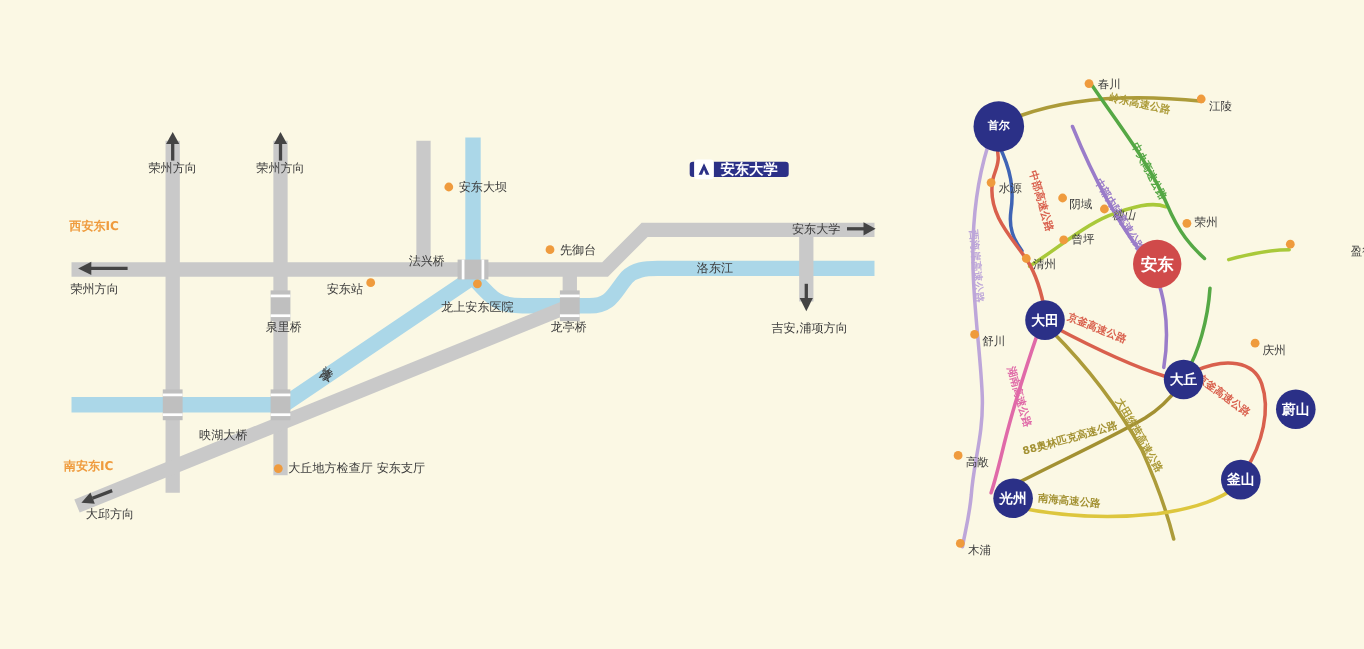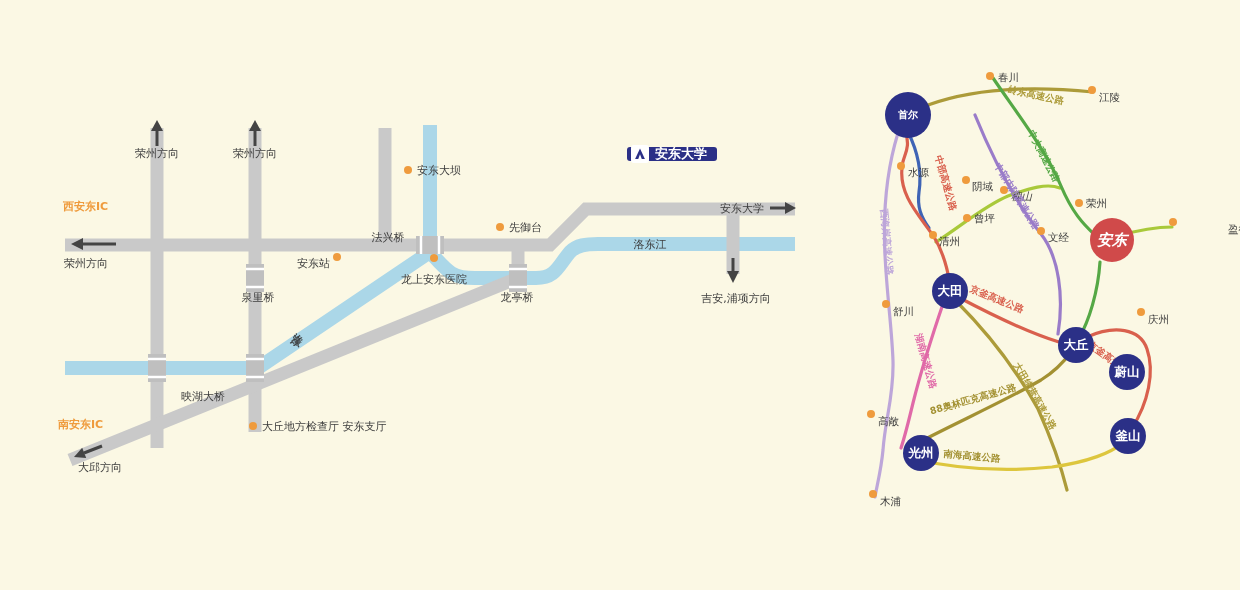--- a/index.html
+++ b/index.html
@@ -194,17 +194,17 @@
     <div class="abs hwy-lbl" style="left: 887px; top: 242px; transform: translate(-50%, -50%) rotate(85deg); color: var(--hwlav);">西海岸高速公路</div>
     <div class="abs hwy-lbl" style="left: 997px; top: 299px; transform: translate(-50%, -50%) rotate(22deg); color: var(--hwred);">京釜高速公路</div>
     <div class="abs hwy-lbl" style="left: 926px; top: 361px; transform: translate(-50%, -50%) rotate(74deg); color: var(--hwpink);">湖南高速公路</div>
     <div class="abs hwy-lbl" style="left: 973px; top: 399px; transform: translate(-50%, -50%) rotate(-16deg); color: var(--hwgold);">88奥林匹克高速公路</div>
     <div class="abs hwy-lbl" style="left: 1035px; top: 396px; transform: translate(-50%, -50%) rotate(60deg); color: var(--hwolive);">大田统营高速公路</div>
     <div class="abs hwy-lbl" style="left: 972px; top: 456px; transform: translate(-50%, -50%) rotate(5deg); color: var(--hwgold);">南海高速公路</div>
     <div class="abs hwy-lbl" style="left: 1112px; top: 360px; transform: translate(-50%, -50%) rotate(36deg); color: var(--hwred);">京釜高速公路</div>
     <div class="abs city capital" style="left: 908px; top: 115px; transform: translate(-50%, -50%);">首尔</div>
     <div class="abs city major" style="left: 950px; top: 291px; transform: translate(-50%, -50%);">大田</div>
     <div class="abs city major" style="left: 1076px; top: 345px; transform: translate(-50%, -50%);">大丘</div>
-    <div class="abs city major" style="left: 1127px; top: 372px; transform: translate(-50%, -50%); text-align: center;">蔚山</div>
+    <div class="abs city major" style="left: 1178px; top: 372px; transform: translate(-50%, -50%); text-align: center;">蔚山</div>
     <div class="abs city major" style="left: 1128px; top: 436px; transform: translate(-50%, -50%);">釜山</div>
     <div class="abs city major" style="left: 901px; top: 453px; transform: translate(-50%, -50%); margin-left: 20px;">光州</div>
-    <div class="abs city destination" style="left: 1112px; top: 240px; transform: translate(-50%, -50%); font-style: italic;">安东</div>
+    <div class="abs city destination" style="left: 1052px; top: 240px; transform: translate(-50%, -50%);">安东</div>
   </div>
 
 </body></html>

